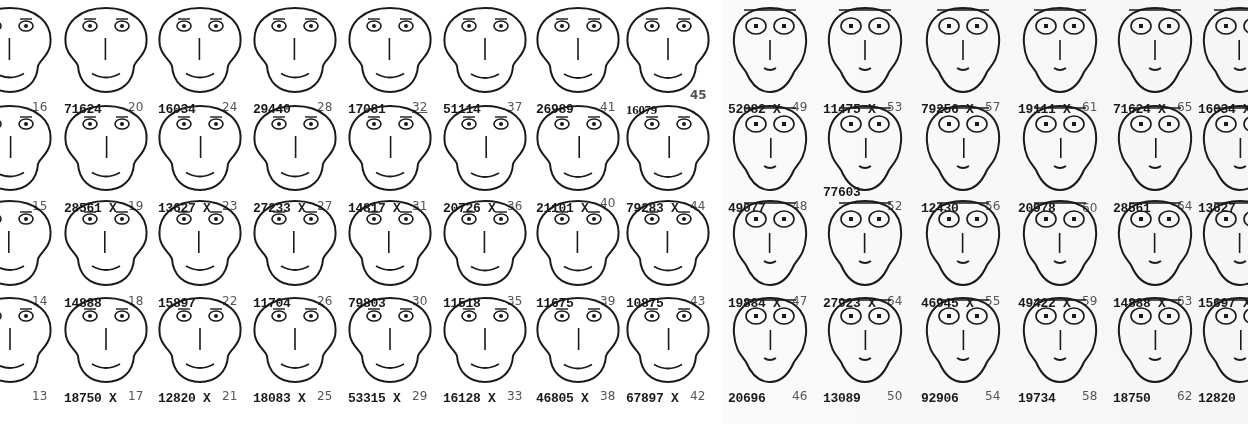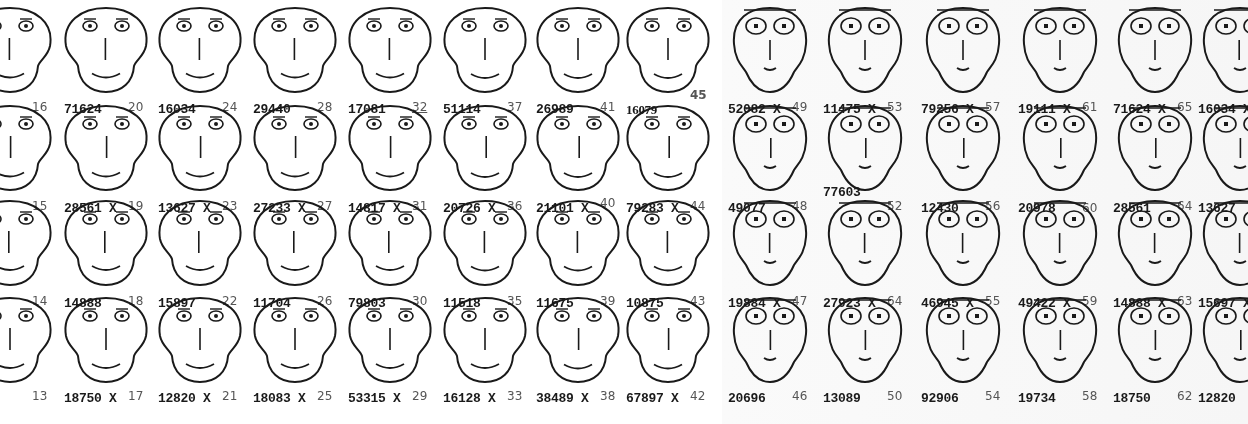--- a/index.html
+++ b/index.html
@@ -782,21 +782,21 @@
       <ellipse cx="-16" cy="-26" rx="7" ry="5" fill="none" stroke="#1a1a1a" stroke-width="1.6"></ellipse>
       <circle cx="-16" cy="-26" r="2" fill="#1a1a1a"></circle>
       <ellipse cx="16" cy="-26" rx="7" ry="5" fill="none" stroke="#1a1a1a" stroke-width="1.6"></ellipse>
       <circle cx="16" cy="-26" r="2" fill="#1a1a1a"></circle>
       <line x1="-22" y1="-33" x2="-10" y2="-33" stroke="#1a1a1a" stroke-width="1.4"></line>
       <line x1="10" y1="-33" x2="22" y2="-33" stroke="#1a1a1a" stroke-width="1.4"></line>
       <line x1="0.6" y1="-14" x2="0.6" y2="8" stroke="#1a1a1a" stroke-width="1.6"></line>
       <path d="M-14,22.5 Q0,30.5 14,22.5" fill="none" stroke="#1a1a1a" stroke-width="1.8"></path>
         </svg>
       </div>
-      <span class="lbl-id" style="left: 536px; top: 391px;">38489 X</span>
+      <span class="lbl-id" style="left: 536px; top: 391px;">46805 X</span>
       <span class="lbl-idx" style="left: 600px; top: 389px;">38</span>
       <div class="cell" style="left: 620px; top: 294px;">
         <svg width="96" height="96" viewBox="-48 -48 96 96">
       <path d="M-40,-6 C-44,-30 -25,-44 0,-44 C25,-44 44,-30 40,-6
         C38,4 30,8 28,14 C27,30 16,40 0,40 C-16,40 -27,30 -28,14 C-30,8 -38,4 -40,-6 Z" fill="none" stroke="#1a1a1a" stroke-width="2"></path>
       <ellipse cx="-16" cy="-26" rx="7" ry="5" fill="none" stroke="#1a1a1a" stroke-width="1.6"></ellipse>
       <circle cx="-16" cy="-26" r="2" fill="#1a1a1a"></circle>
       <ellipse cx="16" cy="-26" rx="7" ry="5" fill="none" stroke="#1a1a1a" stroke-width="1.6"></ellipse>
       <circle cx="16" cy="-26" r="2" fill="#1a1a1a"></circle>
       <line x1="-22" y1="-33" x2="-10" y2="-33" stroke="#1a1a1a" stroke-width="1.4"></line>

